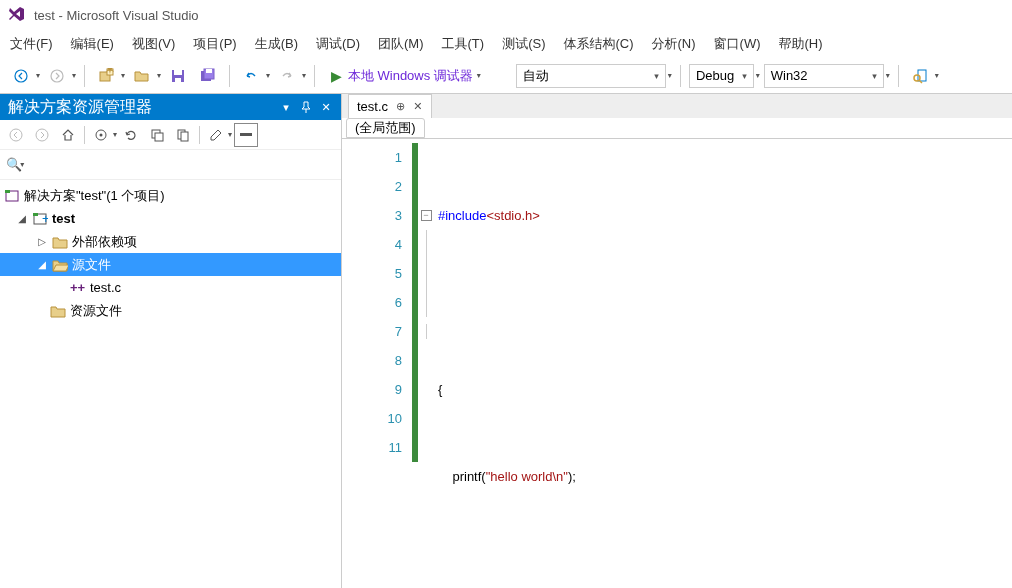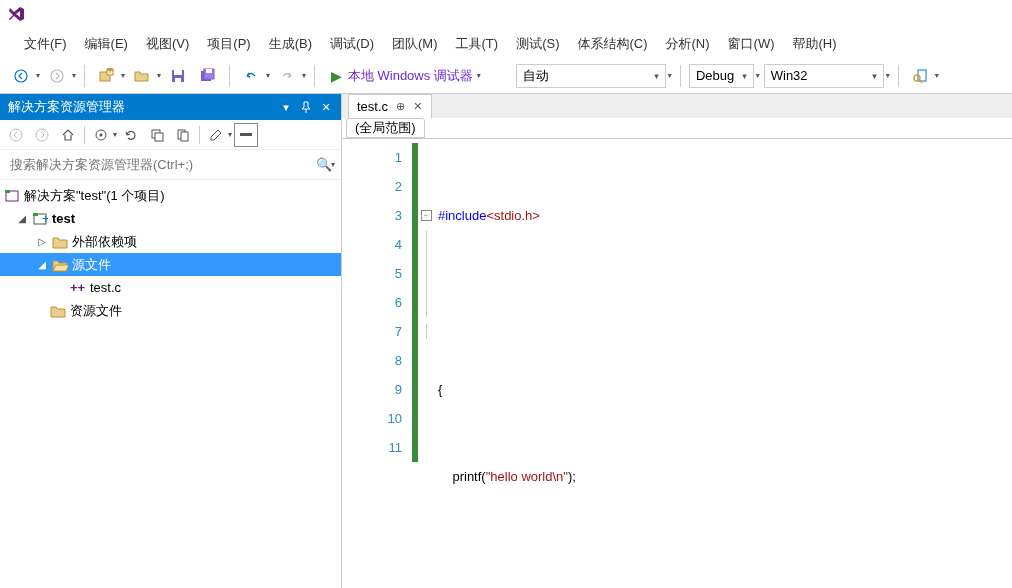--- a/index.html
+++ b/index.html
@@ -4,42 +4,42 @@
 <style>
 * { margin: 0; padding: 0; box-sizing: border-box; font-family: "Microsoft YaHei", "Segoe UI", sans-serif; font-size: 13px; }
 body { width: 1012px; height: 588px; background: #fff; overflow: hidden; position: relative; }
 
 
 .titlebar { height: 30px; display: flex; align-items: center; padding: 0 8px; gap: 8px; }
 .vs-logo { width: 18px; height: 18px; }
 .title-text { color: #555; font-size: 13px; }
 
 
-.menubar { height: 28px; display: flex; align-items: center; padding: 0 16px; gap: 2px; }
+.menubar { height: 28px; display: flex; align-items: center; padding: 0 2px; gap: 2px; }
 .menu-item { padding: 4px 8px; color: #333; cursor: default; }
 
 
 .toolbar { height: 36px; display: flex; align-items: center; padding: 0 8px; gap: 4px; border-bottom: 1px solid #ccc; }
 .tb-btn { width: 26px; height: 26px; display: flex; align-items: center; justify-content: center; cursor: default; }
 .tb-sep { width: 1px; height: 22px; background: #ccc; margin: 0 4px; }
 .tb-dropdown-arrow { font-size: 8px; color: #555; margin-left: -2px; }
 .debug-btn { display: flex; align-items: center; gap: 6px; padding: 2px 8px; }
 .play-icon { color: #388a34; font-size: 14px; }
 .debug-label { color: #6d28d9; }
 .combo { border: 1px solid #ccc; height: 24px; display: flex; align-items: center; padding: 0 6px; background: #fff; min-width: 60px; justify-content: space-between; gap: 8px; }
 .combo-wide { min-width: 150px; margin-left: 23px; }
 .combo-arrow { font-size: 9px; color: #555; }
 
 
 .main { display: flex; height: calc(588px - 30px - 28px - 36px); }
 
 
 .sidebar { width: 342px; background: #fff; display: flex; flex-direction: column; border-right: 1px solid #ccc; }
 .panel-header { background: #007acc; color: #fff; height: 26px; display: flex; align-items: center; padding: 0 8px; justify-content: space-between; }
-.panel-title { font-size: 13px; }
+.panel-title { font-size: 16px; }
 .panel-controls { display: flex; gap: 6px; }
 .panel-ctrl { width: 14px; height: 14px; display: flex; align-items: center; justify-content: center; cursor: default; color: #fff; font-size: 11px; }
 .panel-toolbar { height: 30px; display: flex; align-items: center; padding: 0 4px; gap: 2px; border-bottom: 1px solid #eee; }
 .ptb-btn { width: 24px; height: 24px; display: flex; align-items: center; justify-content: center; color: #555; }
 .ptb-sep { width: 1px; height: 18px; background: #ccc; margin: 0 2px; }
 .search-row { height: 30px; display: flex; align-items: center; padding: 0 6px; border-bottom: 1px solid #eee; }
 .search-input { flex: 1; border: none; outline: none; color: #999; height: 24px; padding: 0 4px; }
 .tree { padding: 4px 0; flex: 1; overflow: auto; }
 .tree-row { height: 23px; display: flex; align-items: center; padding-left: 4px; gap: 4px; cursor: default; }
 .tree-row.selected { background: #3399ff; color: #fff; }
@@ -77,20 +77,21 @@
 </style>
 </head>
 <body>
 
 <div class="titlebar">
   <span class="vs-logo">
     <svg viewBox="0 0 18 18">
         <path d="M1 5 L5 9 L1 13 L2 14 L6 10 L12 15 L16 13 V3 L12 1 L6 6 L2 2 Z M12 5 V11 L8 8 Z" fill="#68217a"></path>
       </svg>
   </span>
+  <span class="title-text">test - Microsoft Visual Studio</span>
 </div>
 
 <div class="menubar">
   <span class="menu-item">文件(F)</span>
   <span class="menu-item">编辑(E)</span>
   <span class="menu-item">视图(V)</span>
   <span class="menu-item">项目(P)</span>
   <span class="menu-item">生成(B)</span>
   <span class="menu-item">调试(D)</span>
   <span class="menu-item">团队(M)</span>
@@ -257,21 +258,20 @@
           </svg>
         </span>
       <span class="tb-dropdown-arrow">▾</span>
       <span class="ptb-btn" style="border:1px solid #888">
           <svg width="14" height="8">
             <rect x="1" y="2" width="12" height="3" fill="#555"></rect>
           </svg>
         </span>
     </div>
     <div class="search-row">
-      <input class="search-input" placeholder="搜索解决方案资源管理器(Ctrl+;)" style="">
       <span style="color:#555">🔍</span>
       <span class="tb-dropdown-arrow">▾</span>
     </div>
     <div class="tree">
       <div class="tree-row">
         <span class="tree-icon">
             <svg width="16" height="16">
               <rect x="2" y="3" width="12" height="10" fill="none" stroke="#68217a"></rect>
               <rect x="1" y="2" width="5" height="3" fill="#3a9b3a"></rect>
             </svg>

